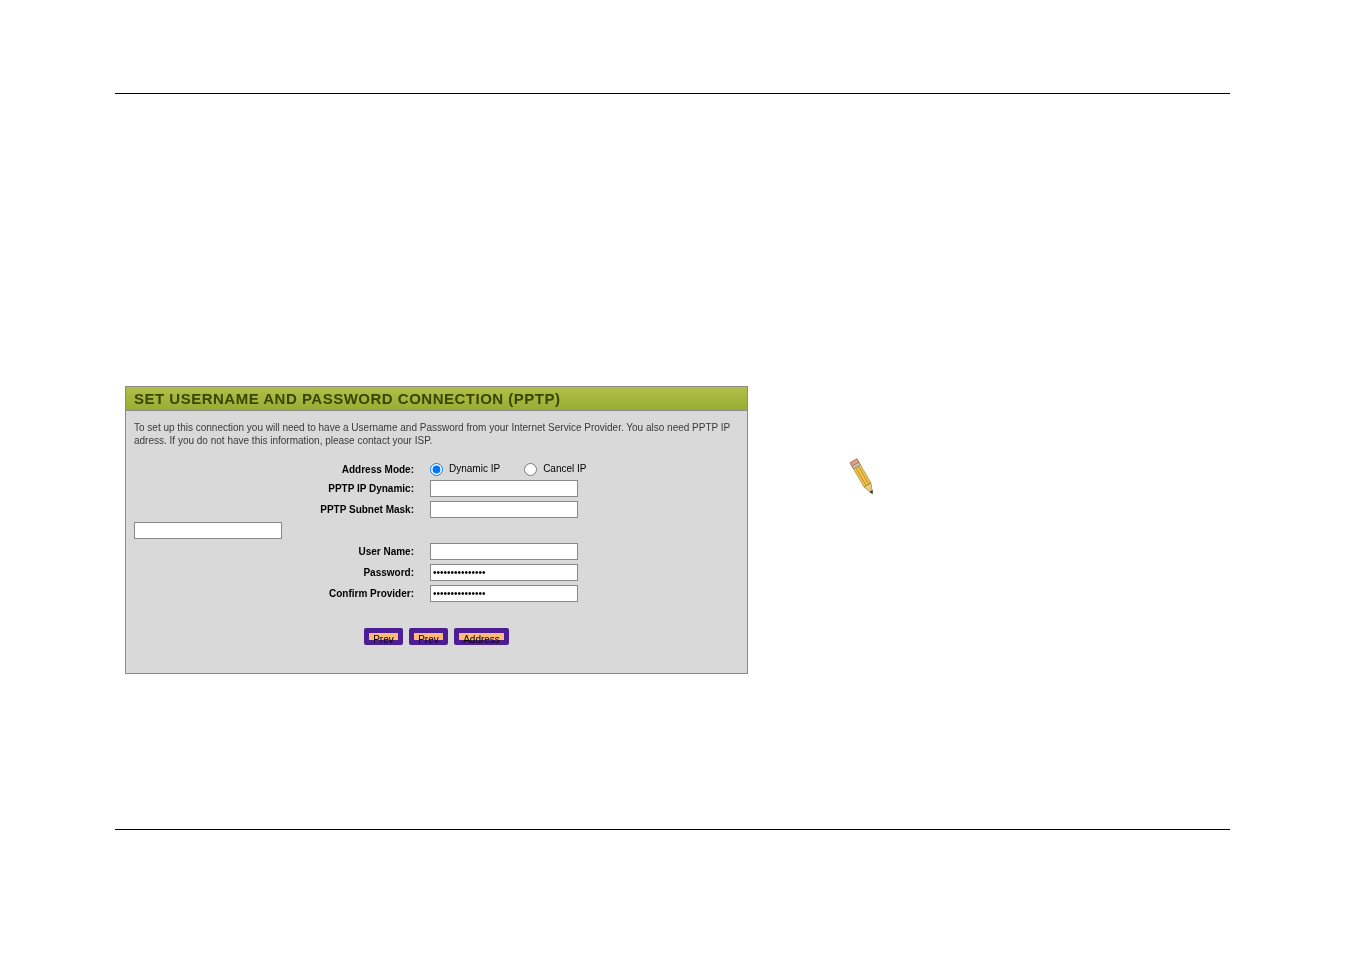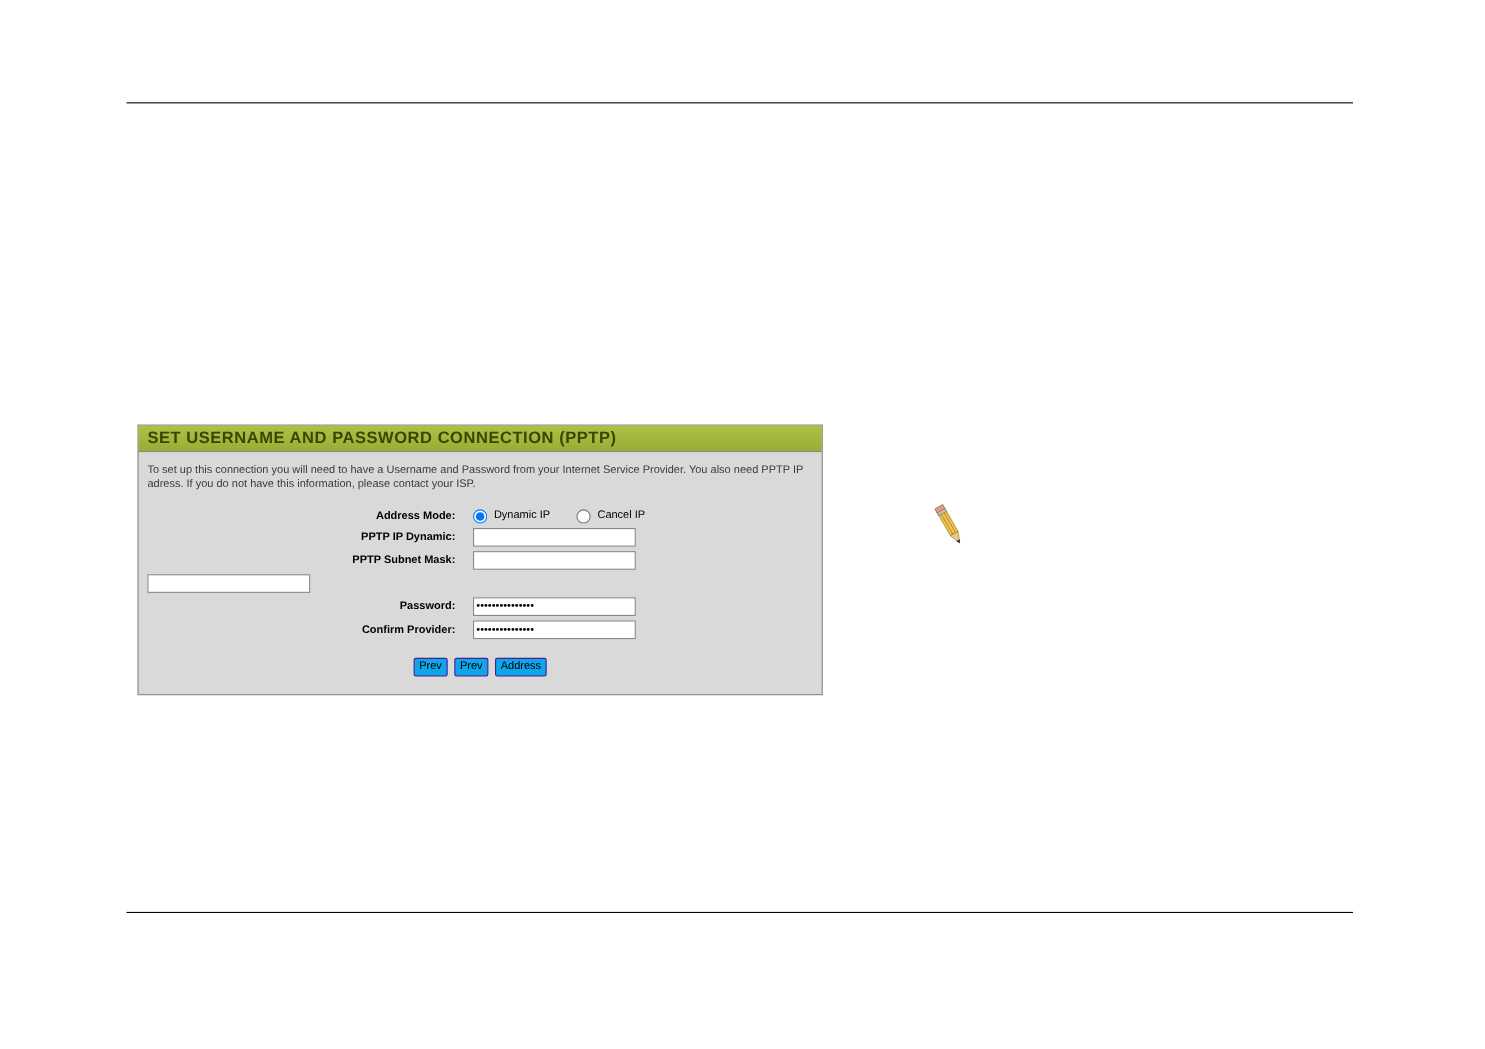--- a/index.html
+++ b/index.html
@@ -86,24 +86,24 @@
     .radio-label {
       margin-right: 20px;
     }
     .button-row {
       text-align: center;
       margin-top: 14px;
     }
     .nav-button {
       font-size: 10px;
       padding: 0px 4px;
-      border: 1px solid #4c1d95;
-      background: #0ea5e9;
+      border: 5px solid #4c1d95;
+      background: #fdba74;
       border-radius: 2px;
-      margin: 0 1px;
+      margin: 12px 1px;
       height: 17px;
       line-height: 14px;
     }
     .pencil-icon {
       position: absolute;
       top: 453px;
       left: 843px;
     }
   </style>
 </head>
@@ -135,20 +135,24 @@
     <div class="form-row">
       <div class="form-label">PPTP Subnet Mask:</div>
       <input class="form-input" type="text" value="" style="">
     </div>
 
 
     <div class="form-row">
       <input class="form-input" type="text" value="" style="">
     </div>
 
+    <div class="form-row">
+      <div class="form-label">User Name:</div>
+      <input class="form-input" type="text" value="" style="">
+    </div>
 
     <div class="form-row">
       <div class="form-label">Password:</div>
       <input class="form-input" type="password" value="•••••••••••••••" style="">
     </div>
 
     <div class="form-row">
       <div class="form-label">Confirm Provider:</div>
       <input class="form-input" type="password" value="•••••••••••••••" style="">
     </div>

